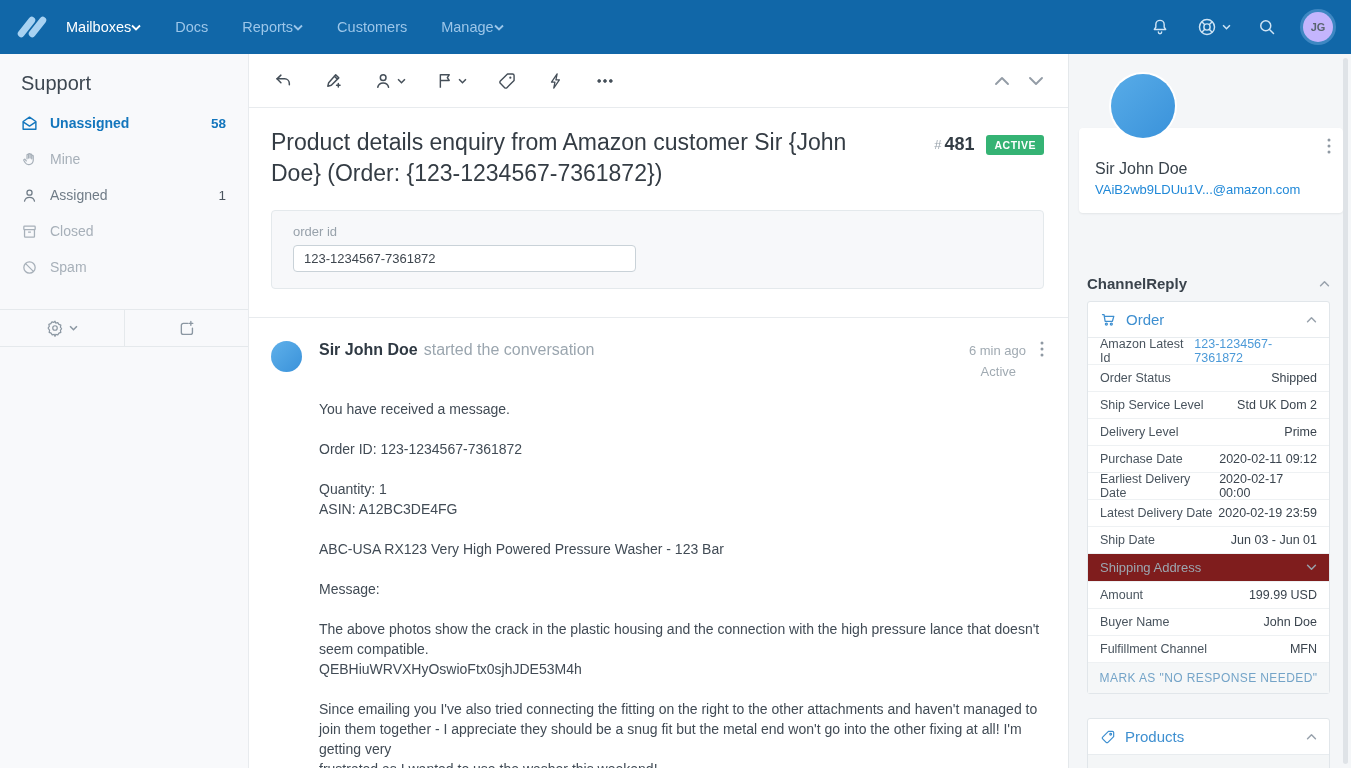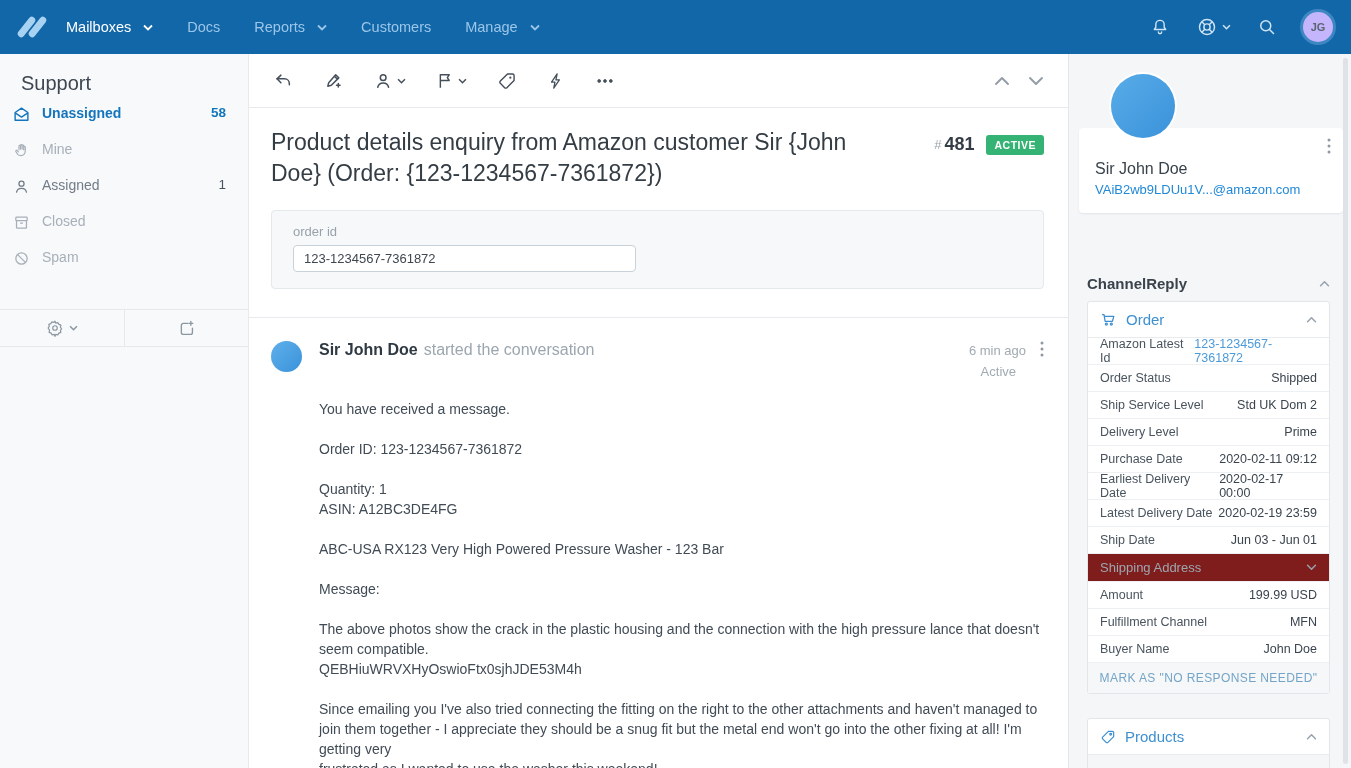--- a/index.html
+++ b/index.html
@@ -6,35 +6,35 @@
   html,body { width:1351px; height:768px; overflow:hidden;
     font-family:"Liberation Sans", sans-serif; background:#fff; }
 
   
   .nav { height:54px; background:#1167a8; display:flex; align-items:center; padding:0 18px; }
   .logo { width:30px; height:30px; position:relative; margin-right:18px; }
   .logo .bar { position:absolute; width:7px; height:24px; border-radius:4px; background:#a8d2f2; transform:rotate(38deg); }
   .logo .bar.b1 { left:5px; top:3px; }
   .logo .bar.b2 { left:16px; top:3px; }
   .nav-items { display:flex; align-items:center; gap:34px; }
-  .nav-item { display:flex; align-items:center; gap:12px; color:#9cc6e9; font-size:14.5px; cursor:pointer; }
+  .nav-item { display:flex; align-items:center; gap:0; color:#9cc6e9; font-size:14.5px; cursor:pointer; }
   .nav-item.active { color:#ffffff; }
   .nav-item svg { stroke:currentColor; }
   .nav-right { margin-left:auto; display:flex; align-items:center; gap:26px; }
   .nav-icon { color:#cfe4f5; display:flex; align-items:center; gap:4px; }
   .nav-avatar { width:30px; height:30px; border-radius:50%; background:#c4b5fd; color:#5a656f;
     font-size:11px; font-weight:bold; display:flex; align-items:center; justify-content:center;
     box-shadow:0 0 0 3px #3e87c2; }
 
   .app { display:flex; height:714px; }
 
   
   .sidebar { width:249px; background:#f8f9fb; border-right:1px solid #e8ebee; padding-top:18px; }
   .sb-title { font-size:20px; color:#3d4751; padding-left:21px; margin-bottom:10px; }
-  .sb-item { height:36px; display:flex; padding:0 22px 0 13px; cursor:pointer;
+  .sb-item { height:36px; display:flex; align-items:center; padding:0 22px 0 21px; cursor:pointer;
     font-size:14px; color:#a7b0b9; }
   .sb-item .sb-ico { width:18px; height:18px; margin-right:11px; display:flex; align-items:center; }
   .sb-item .sb-ico svg { stroke:currentColor; }
   .sb-item .cnt { margin-left:auto; font-size:13.5px; }
   .sb-item.sel { color:#1376bd; font-weight:bold; }
   .sb-item.sel .cnt { color:#1376bd; font-weight:bold; }
   .sb-item.mid { color:#707c87; }
   .sb-item.mid .cnt { color:#4a545e; }
   .sb-footer { margin-top:24px; height:38px; border-top:1px solid #e5e9ec; border-bottom:1px solid #e5e9ec;
     display:flex; }
@@ -454,26 +454,26 @@
                 <path d="M1.5 1.5L6 6l4.5-4.5"></path>
               </svg>
           </span>
         </div>
 
         <div class="cr-row">
           <span class="cr-label">Amount</span>
           <span class="cr-value">199.99 USD</span>
         </div>
         <div class="cr-row">
+          <span class="cr-label">Buyer Name</span>
+          <span class="cr-value">John Doe</span>
+        </div>
+        <div class="cr-row">
           <span class="cr-label">Fulfillment Channel</span>
           <span class="cr-value">MFN</span>
-        </div>
-        <div class="cr-row">
-          <span class="cr-label">Buyer Name</span>
-          <span class="cr-value">John Doe</span>
         </div>
 
         <div class="cr-mark">MARK AS "NO RESPONSE NEEDED"</div>
       </div>
 
       <div class="prod-card">
         <div class="prod-head">
           <svg class="lead" width="16" height="16" viewBox="0 0 24 24" fill="none" stroke="#3e8fd0" stroke-width="1.8" stroke-linejoin="round">
               <path d="M12.6 3.5h6a1.9 1.9 0 0 1 1.9 1.9v6L11.9 20a1.9 1.9 0 0 1-2.7 0l-5.2-5.2a1.9 1.9 0 0 1 0-2.7z"></path>
               <circle cx="16" cy="8" r="1.3"></circle>

